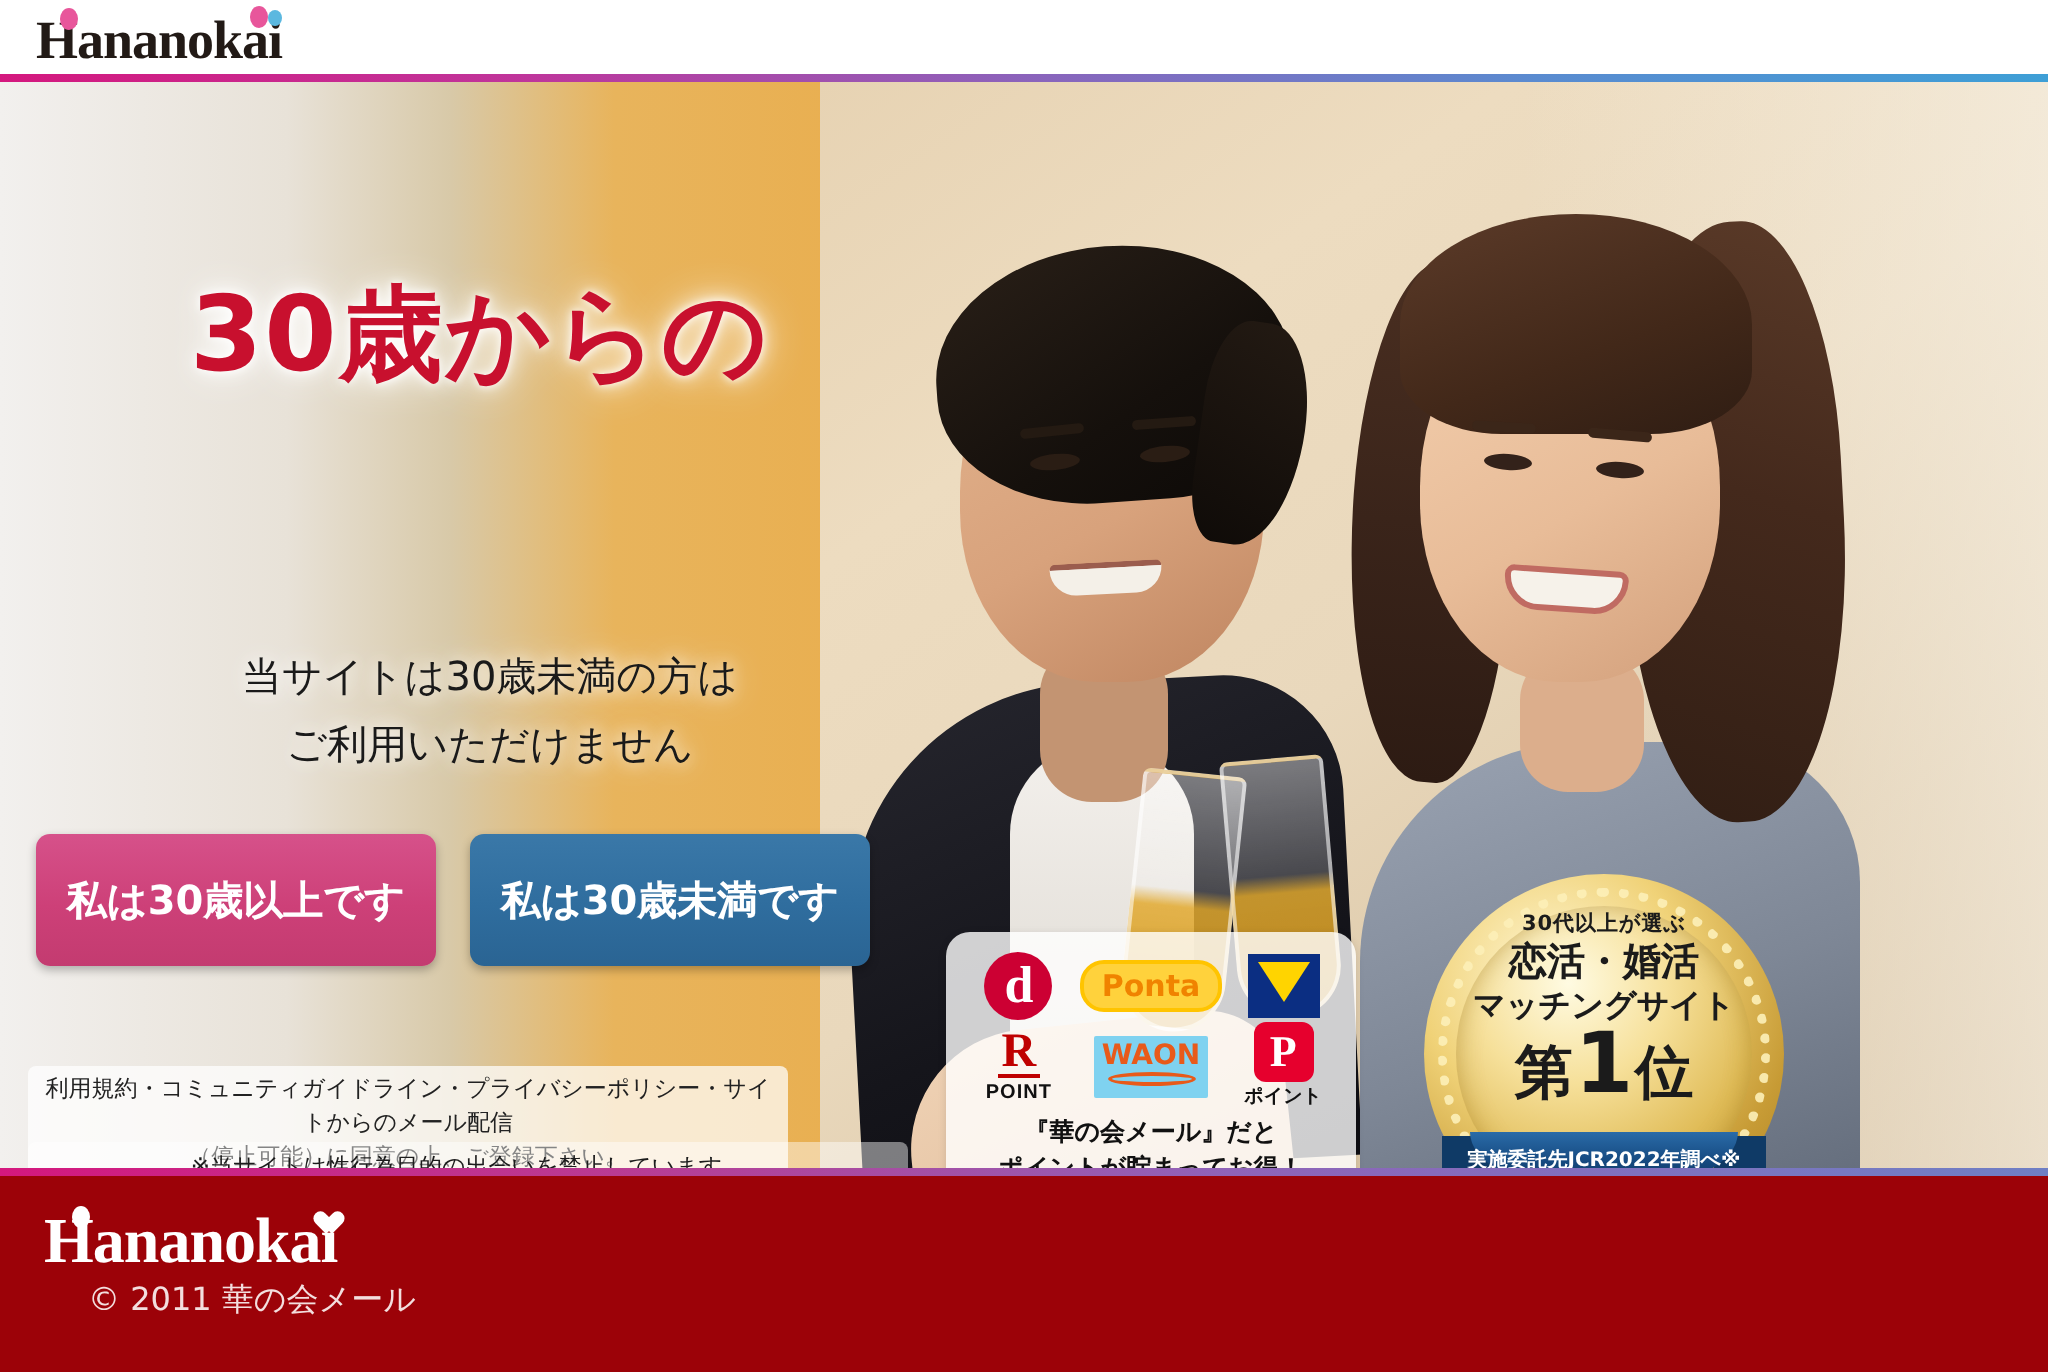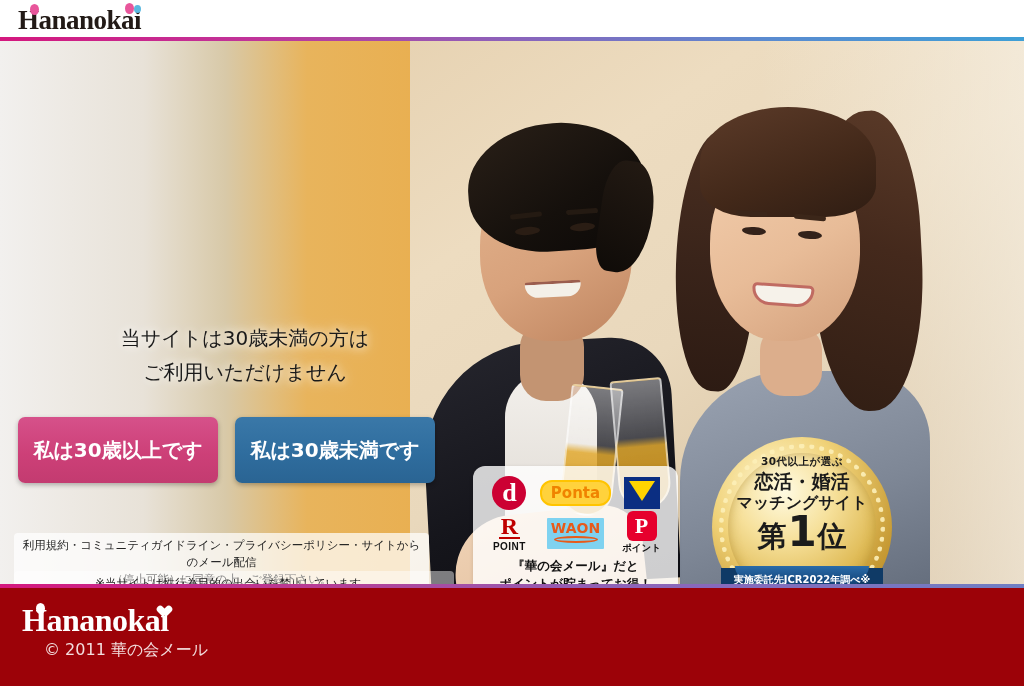--- a/index.html
+++ b/index.html
@@ -97,21 +97,21 @@
   
   .btn-row { position: absolute; left: 18px; top: 376px; z-index: 14; display: flex; gap: 17px; }
   .btn { width: 200px; height: 66px; border: none; border-radius: 7px; cursor: pointer;
     font-family: "DejaVu Sans", sans-serif; font-size: 20px; font-weight: bold; color: #ffffff;
     box-shadow: 0 2px 5px rgba(0,0,0,0.28); }
   .btn-over { background: linear-gradient(to bottom, #d4497e 0%, #c7traffic 0%, #cf4379 50%, #c43c71 100%); }
   .btn-over { background: linear-gradient(to bottom, #d6518a 0%, #cd4078 55%, #c33b70 100%); }
   .btn-under { background: linear-gradient(to bottom, #3a78a8 0%, #2f6d9e 55%, #2a6493 100%); }
 
   
-  .terms { position: absolute; left: 14px; top: 492px; width: 415px; z-index: 14;
+  .terms { position: absolute; left: 14px; top: 492px; width: 380px; z-index: 14;
     background: rgba(255,255,255,0.72); border-radius: 4px; padding: 4px 6px;
     font-family: Liberation Sans, sans-serif; font-size: 11.5px; line-height: 17px; color: #222; text-align: center; }
   .notice { position: absolute; left: 14px; top: 530px; width: 440px; z-index: 14;
     background: rgba(255,255,255,0.45); border-radius: 4px; padding: 4px 6px;
     font-family: "DejaVu Sans", sans-serif; font-size: 11.5px; line-height: 17px; color: #1c1c1c; text-align: center; }
 
   
   .point-card { position: absolute; left: 473px; top: 425px; width: 205px; height: 140px; z-index: 16;
     background: rgba(255,255,255,0.80); border-radius: 12px; padding: 8px 6px 6px;
     box-shadow: 0 1px 4px rgba(0,0,0,0.12); }
@@ -224,20 +224,21 @@
       <div class="w-eye-l"></div>
       <div class="w-eye-r"></div>
       <div class="w-mouth"></div>
 
       <div class="hand"></div>
       <div class="glass a"></div>
       <div class="glass b"></div>
     </div>
 
     <div class="headline">
+      <div class="hl1">30歳からの</div>
     </div>
 
     <div class="subtitle">
       <div>当サイトは30歳未満の方は</div>
       <div>ご利用いただけません</div>
     </div>
 
     <div class="btn-row">
       <button class="btn btn-over">私は30歳以上です</button>
       <button class="btn btn-under">私は30歳未満です</button>

